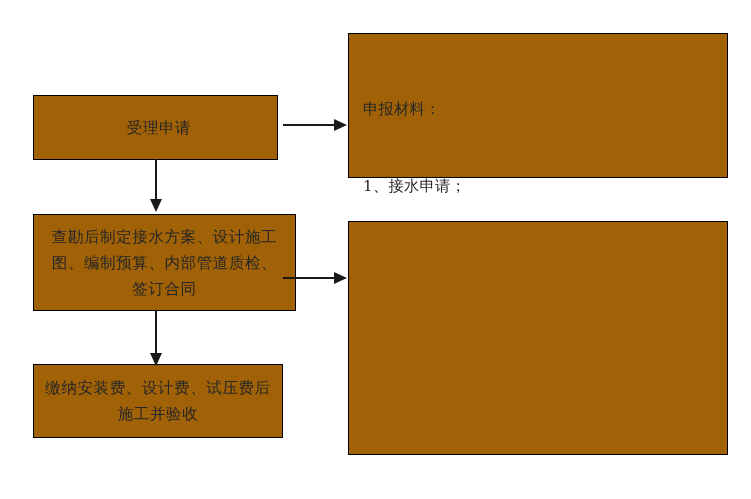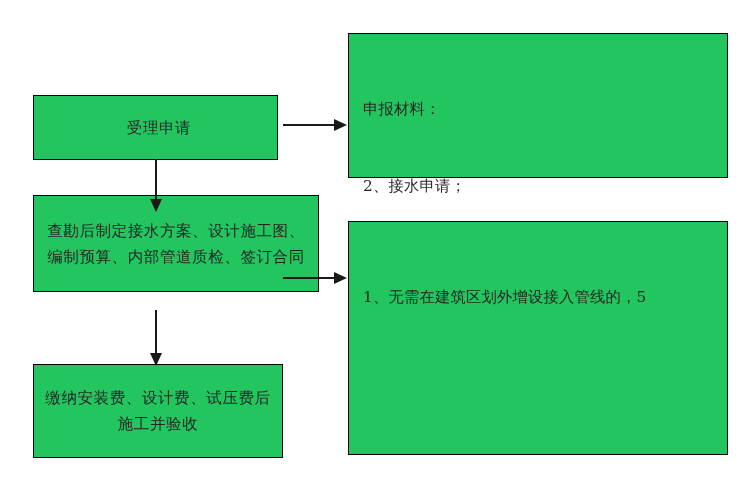--- a/index.html
+++ b/index.html
@@ -9,21 +9,21 @@
     font-family:"DejaVu Serif","Liberation Serif",serif;
     color:#1a1a1a;
     overflow:hidden;
     position:relative;
   }
   .canvas{position:absolute;left:0;top:0;width:751px;height:499px;}
 
   .box{
     position:absolute;
     border:1.6px solid #000000;
-    background:#22c55e;
+    background:#a16207;
     box-sizing:border-box;
   }
 
   
   .flow-box{
     display:flex;
     align-items:center;
     justify-content:center;
   }
   .flow-text{
@@ -40,22 +40,22 @@
     font-size:15.3px;
     line-height:25.6px;
     letter-spacing:0.2px;
     color:#262626;
     white-space:pre;
   }
   .note-line{white-space:pre;}
 
   
   #box-accept        {left:33px;  top:95px;  width:245px; height:65px;padding-left:7px;}
-  #box-survey        {left:33px;  top:195px; width:286px; height:97px;}
-  #box-payment       {left:33px;  top:364px; width:250px; height:94px;}
+  #box-survey        {left:33px;  top:214px; width:263px; height:97px;}
+  #box-payment       {left:33px;  top:364px; width:250px; height:74px;}
   #box-materials     {left:348px; top:33px;  width:380px; height:145px; padding:12px 0 0 14px;}
   #box-timelimit     {left:348px; top:221px; width:380px; height:234px; padding:12px 0 0 14px;}
 
   
   .arrow{position:absolute;}
   .arrow svg{display:block;overflow:visible;}
 </style>
 </head>
 <body>
 
@@ -69,30 +69,29 @@
     <div class="flow-text">查勘后制定接水方案、设计施工图、编制预算、内部管道质检、签订合同</div>
   </div>
 
   <div class="box flow-box" id="box-payment">
     <div class="flow-text">缴纳安装费、设计费、试压费后施工并验收</div>
   </div>
 
   <div class="box" id="box-materials">
     <div class="note-text">
       <div class="note-line">申报材料：</div>
-      <div class="note-line">2、接水申请；</div>
+      <div class="note-line">1、接水申请；</div>
       <div class="note-line">2、提供相关的接水资料（建筑工程规划许</div>
       <div class="note-line">　　可证、发改委批复等相关证明）；</div>
       <div class="note-line">3、项目总平面图和用水点平面布置图。</div>
     </div>
   </div>
 
   <div class="box" id="box-timelimit">
     <div class="note-text">
-      <div class="note-line">1、无需在建筑区划外增设接入管线的，5</div>
       
       
       
       
       
       
     </div>
   </div>
 
   <div class="arrow" style="left:283px;top:117px;width:66px;height:16px;">

